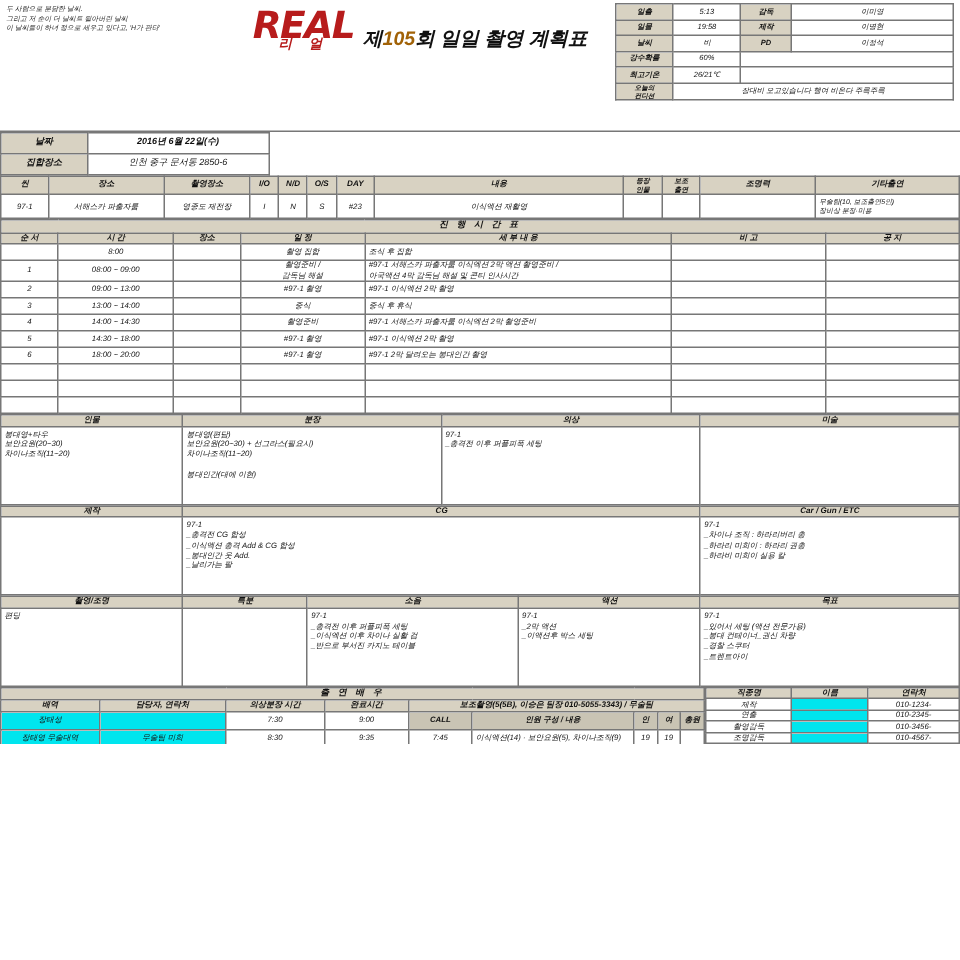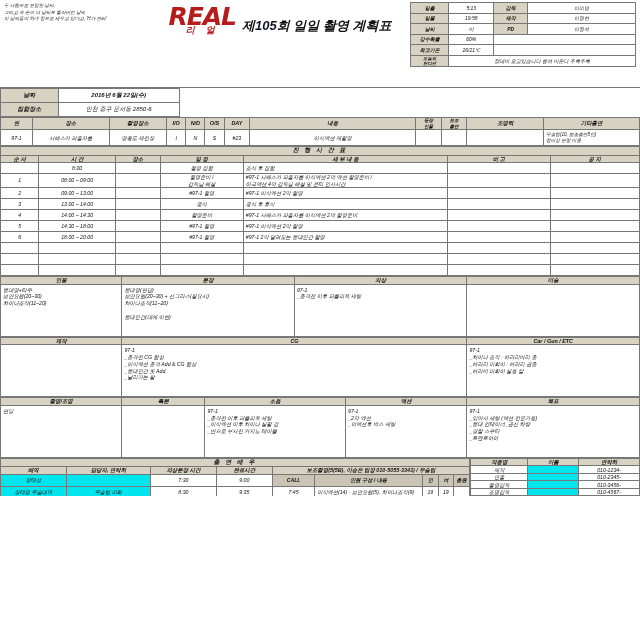--- a/index.html
+++ b/index.html
@@ -33,21 +33,21 @@
   .memo { font-size: 4.6px; line-height: 1.45; color: #222; }
   .top-mid { width: 260px; display: flex; align-items: flex-start; justify-content: center; padding-top: 6px; }
   .logo {
     font-family: "DejaVu Sans", sans-serif;
     font-weight: bold; font-size: 25px; color: #b71c1c;
     letter-spacing: -1px; line-height: 0.85; text-align: center;
   }
   .logo small { display: block; font-size: 9px; letter-spacing: 4px; }
   .titlewrap { margin-left: 6px; }
   .maintitle { font-size: 13px; font-weight: bold; margin-top: 12px; white-space: nowrap; }
-  .maintitle .num { color: #0f172a; }
+  .maintitle .num { color: #a16207; }
   .top-right { width: 230px; padding: 2px 4px 0 0; }
   .top-right table td { height: 10.5px; font-size: 5px; }
   .lbl { background: #d8d2c2; text-align: center; font-weight: bold; }
 
   
   .datebox { width: 640px; display: flex; }
   .datebox table td { height: 14px; font-size: 6px; }
 
   
   .cyan { background: #00e5ee; }

